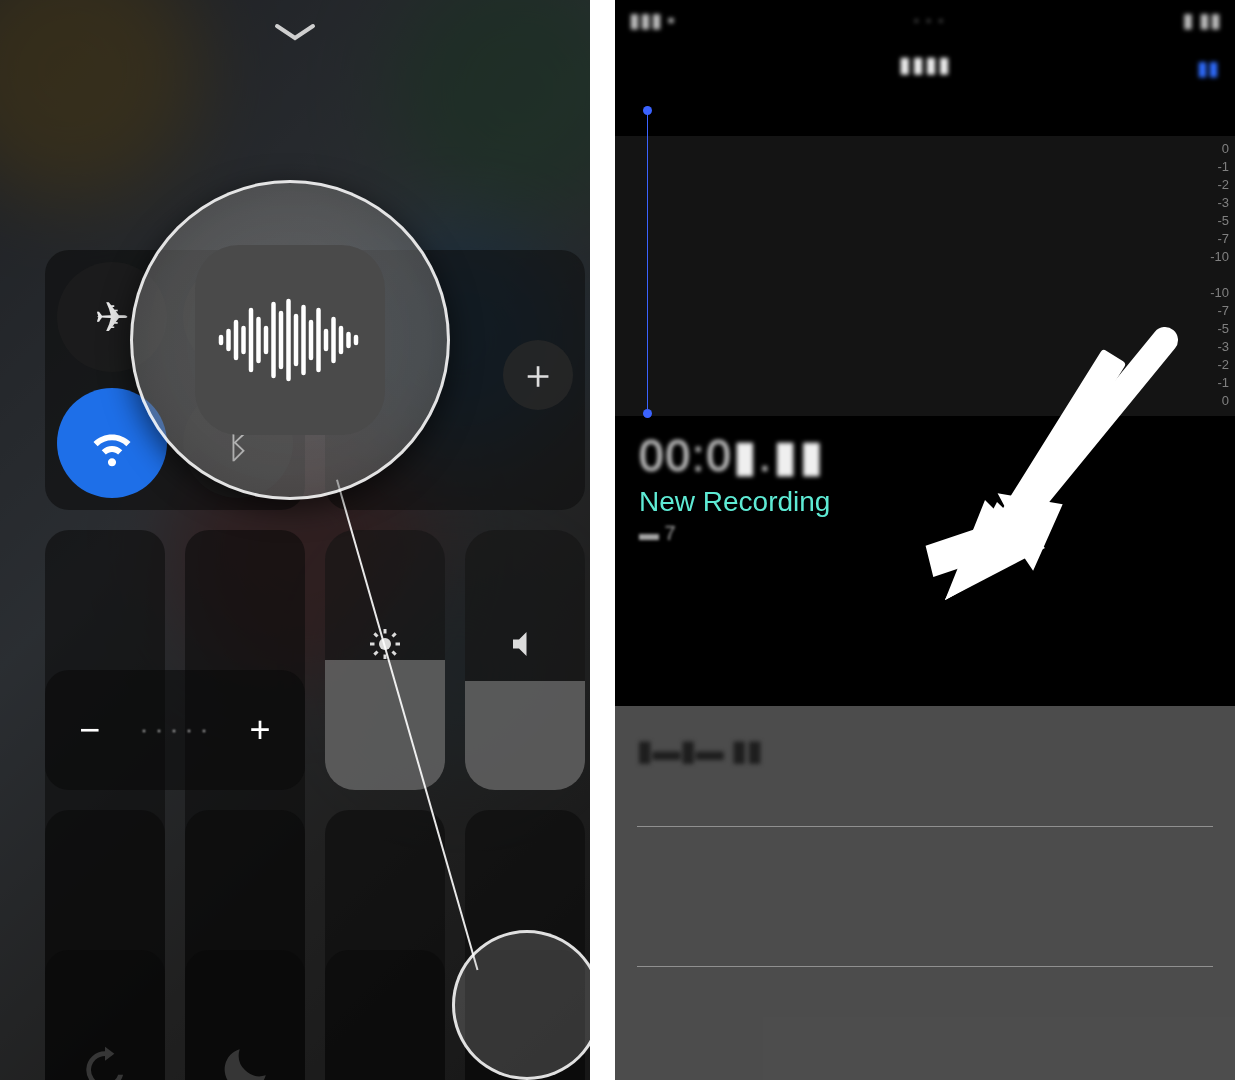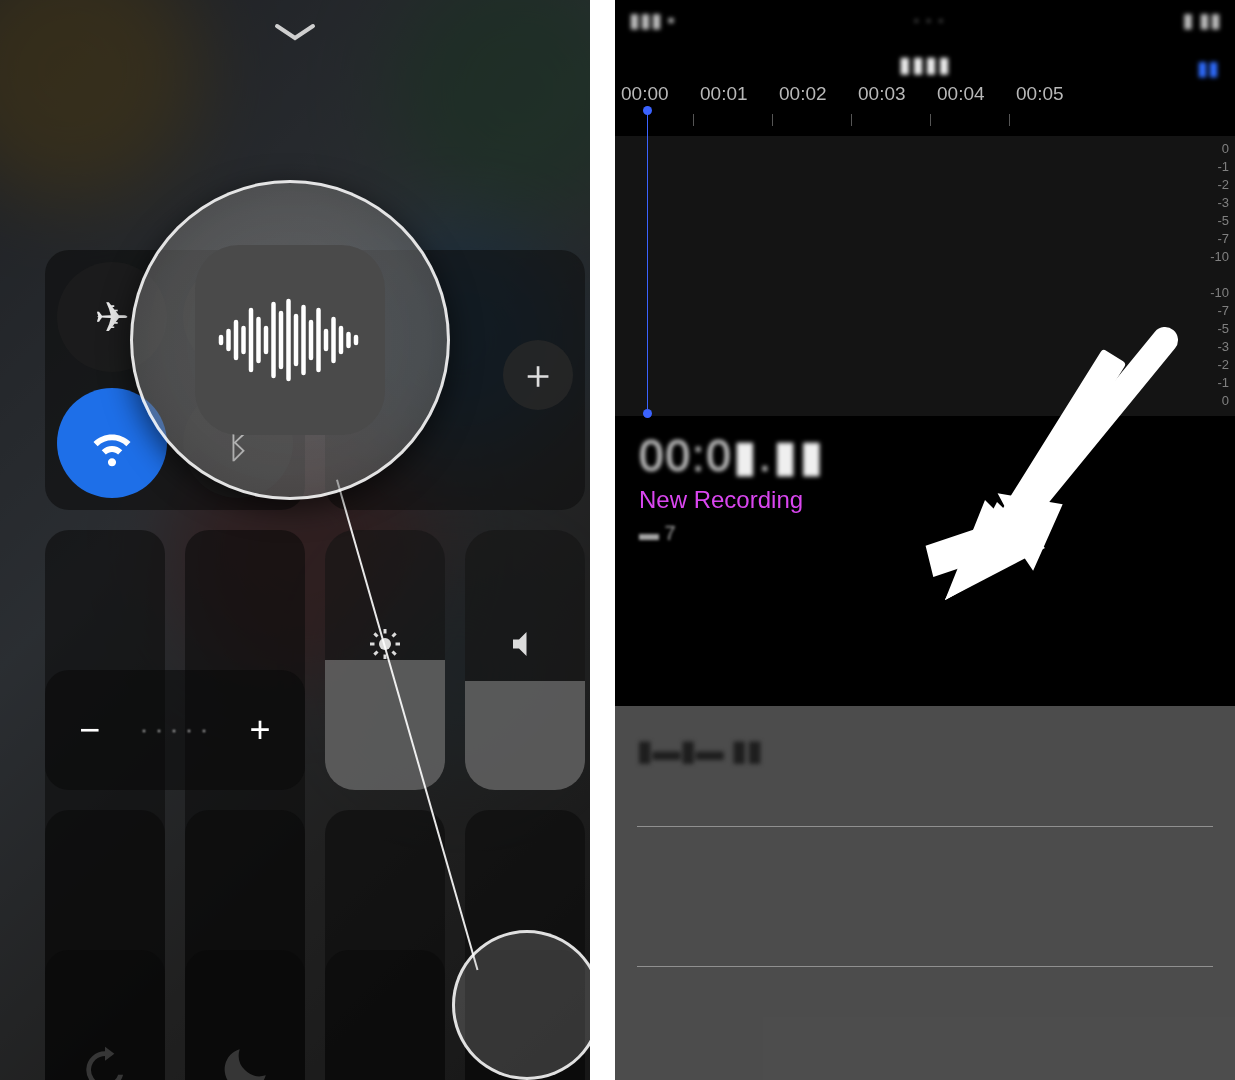--- a/index.html
+++ b/index.html
@@ -149,21 +149,21 @@
   }
   .db-scale div{height:18px;}
   
   .rec-time{
     position:absolute; left:24px; top:430px;
     color:#efefef; font-size:44px; letter-spacing:2px;
     filter:blur(2px);
   }
   .rec-title{
     position:absolute; left:24px; top:486px;
-    color:#d946ef; font-size:24px;
+    color:#5eead4; font-size:28px;
   }
   .rec-sub{
     position:absolute; left:24px; top:522px;
     color:#a6a6a6; font-size:20px; filter:blur(1.5px);
   }
   
   .controls{ position:absolute; left:0; right:0; top:570px; height:120px;}
   .play-btn{
     position:absolute; left:140px; top:18px;
     width:82px;height:82px; border:3px solid #6a6a6a; border-radius:50%;
@@ -355,40 +355,20 @@
   <div class="statusbar">
     <span>▮▮▮ ▪</span>
     <span>· · ·</span>
     <span>▮ ▮▮</span>
   </div>
   <div class="navbar">
     <span class="title">▮▮▮▮</span>
     <span class="edit">▮▮</span>
   </div>
 
-  <div class="timeline">
-    <div class="tick" style="border:none">
-        <span>00:00</span>
-      </div>
-    <div class="tick" style="margin-left:50px">
-        <span>00:01</span>
-      </div>
-    <div class="tick" style="margin-left:50px">
-        <span>00:02</span>
-      </div>
-    <div class="tick" style="margin-left:50px">
-        <span>00:03</span>
-      </div>
-    <div class="tick" style="margin-left:50px">
-        <span>00:04</span>
-      </div>
-    <div class="tick" style="margin-left:50px">
-        <span>00:05</span>
-      </div>
-  </div>
 
   <div class="waveform-area"></div>
   <div class="playhead"></div>
 
   <div class="db-scale">
     <div>0</div>
       <div>-1</div>
     <div>-2</div>
       <div>-3</div>
     <div>-5</div>

